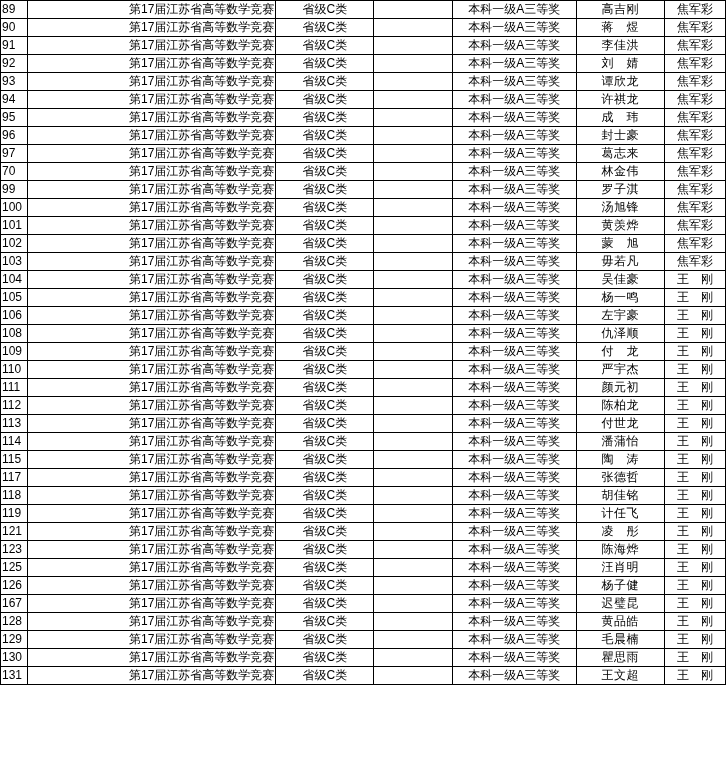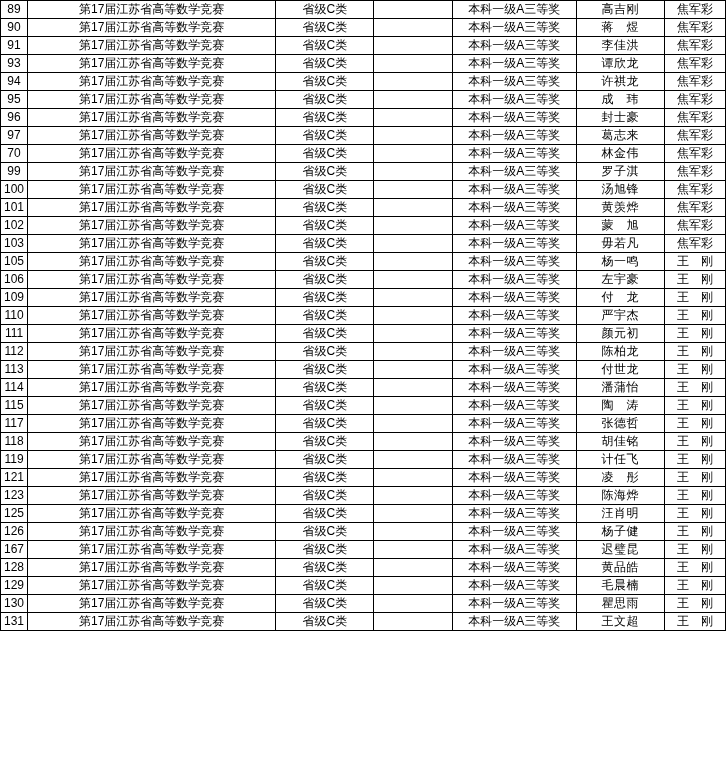--- a/index.html
+++ b/index.html
@@ -31,26 +31,26 @@
   }
   col.c-idx { width: 27px; }
   col.c-name { width: 248px; }
   col.c-level { width: 98px; }
   col.c-blank { width: 78px; }
   col.c-award { width: 124px; }
   col.c-student { width: 88px; }
   col.c-teacher { width: 61px; }
 
   td.idx {
-    text-align: center;
+    text-align: left;
     padding-right: 2px;
     font-size: 11px;
   }
   td.name {
-    text-align: center;
+    text-align: right;
     padding-left: 3px;
     font-size: 12px;
   }
   td.level, td.award, td.student, td.teacher {
     text-align: center;
   }
   td.blank { }
   td.student {
     letter-spacing: 0.5px;
   }
@@ -90,20 +90,29 @@
       <tr>
         <td class="idx">91</td>
         <td class="name">第17届江苏省高等数学竞赛</td>
         <td class="level">省级C类</td>
         <td class="blank"></td>
         <td class="award">本科一级A三等奖</td>
         <td class="student">李佳洪</td>
         <td class="teacher">焦军彩</td>
       </tr>
       <tr>
+        <td class="idx">92</td>
+        <td class="name">第17届江苏省高等数学竞赛</td>
+        <td class="level">省级C类</td>
+        <td class="blank"></td>
+        <td class="award">本科一级A三等奖</td>
+        <td class="student">刘　婧</td>
+        <td class="teacher">焦军彩</td>
+      </tr>
+      <tr>
         <td class="idx">93</td>
         <td class="name">第17届江苏省高等数学竞赛</td>
         <td class="level">省级C类</td>
         <td class="blank"></td>
         <td class="award">本科一级A三等奖</td>
         <td class="student">谭欣龙</td>
         <td class="teacher">焦军彩</td>
       </tr>
       <tr>
         <td class="idx">94</td>
@@ -189,35 +198,53 @@
       <tr>
         <td class="idx">103</td>
         <td class="name">第17届江苏省高等数学竞赛</td>
         <td class="level">省级C类</td>
         <td class="blank"></td>
         <td class="award">本科一级A三等奖</td>
         <td class="student">毋若凡</td>
         <td class="teacher">焦军彩</td>
       </tr>
       <tr>
+        <td class="idx">104</td>
+        <td class="name">第17届江苏省高等数学竞赛</td>
+        <td class="level">省级C类</td>
+        <td class="blank"></td>
+        <td class="award">本科一级A三等奖</td>
+        <td class="student">吴佳豪</td>
+        <td class="teacher">王　刚</td>
+      </tr>
+      <tr>
         <td class="idx">105</td>
         <td class="name">第17届江苏省高等数学竞赛</td>
         <td class="level">省级C类</td>
         <td class="blank"></td>
         <td class="award">本科一级A三等奖</td>
         <td class="student">杨一鸣</td>
         <td class="teacher">王　刚</td>
       </tr>
       <tr>
         <td class="idx">106</td>
         <td class="name">第17届江苏省高等数学竞赛</td>
         <td class="level">省级C类</td>
         <td class="blank"></td>
         <td class="award">本科一级A三等奖</td>
         <td class="student">左宇豪</td>
+        <td class="teacher">王　刚</td>
+      </tr>
+      <tr>
+        <td class="idx">108</td>
+        <td class="name">第17届江苏省高等数学竞赛</td>
+        <td class="level">省级C类</td>
+        <td class="blank"></td>
+        <td class="award">本科一级A三等奖</td>
+        <td class="student">仇泽顺</td>
         <td class="teacher">王　刚</td>
       </tr>
       <tr>
         <td class="idx">109</td>
         <td class="name">第17届江苏省高等数学竞赛</td>
         <td class="level">省级C类</td>
         <td class="blank"></td>
         <td class="award">本科一级A三等奖</td>
         <td class="student">付　龙</td>
         <td class="teacher">王　刚</td>

